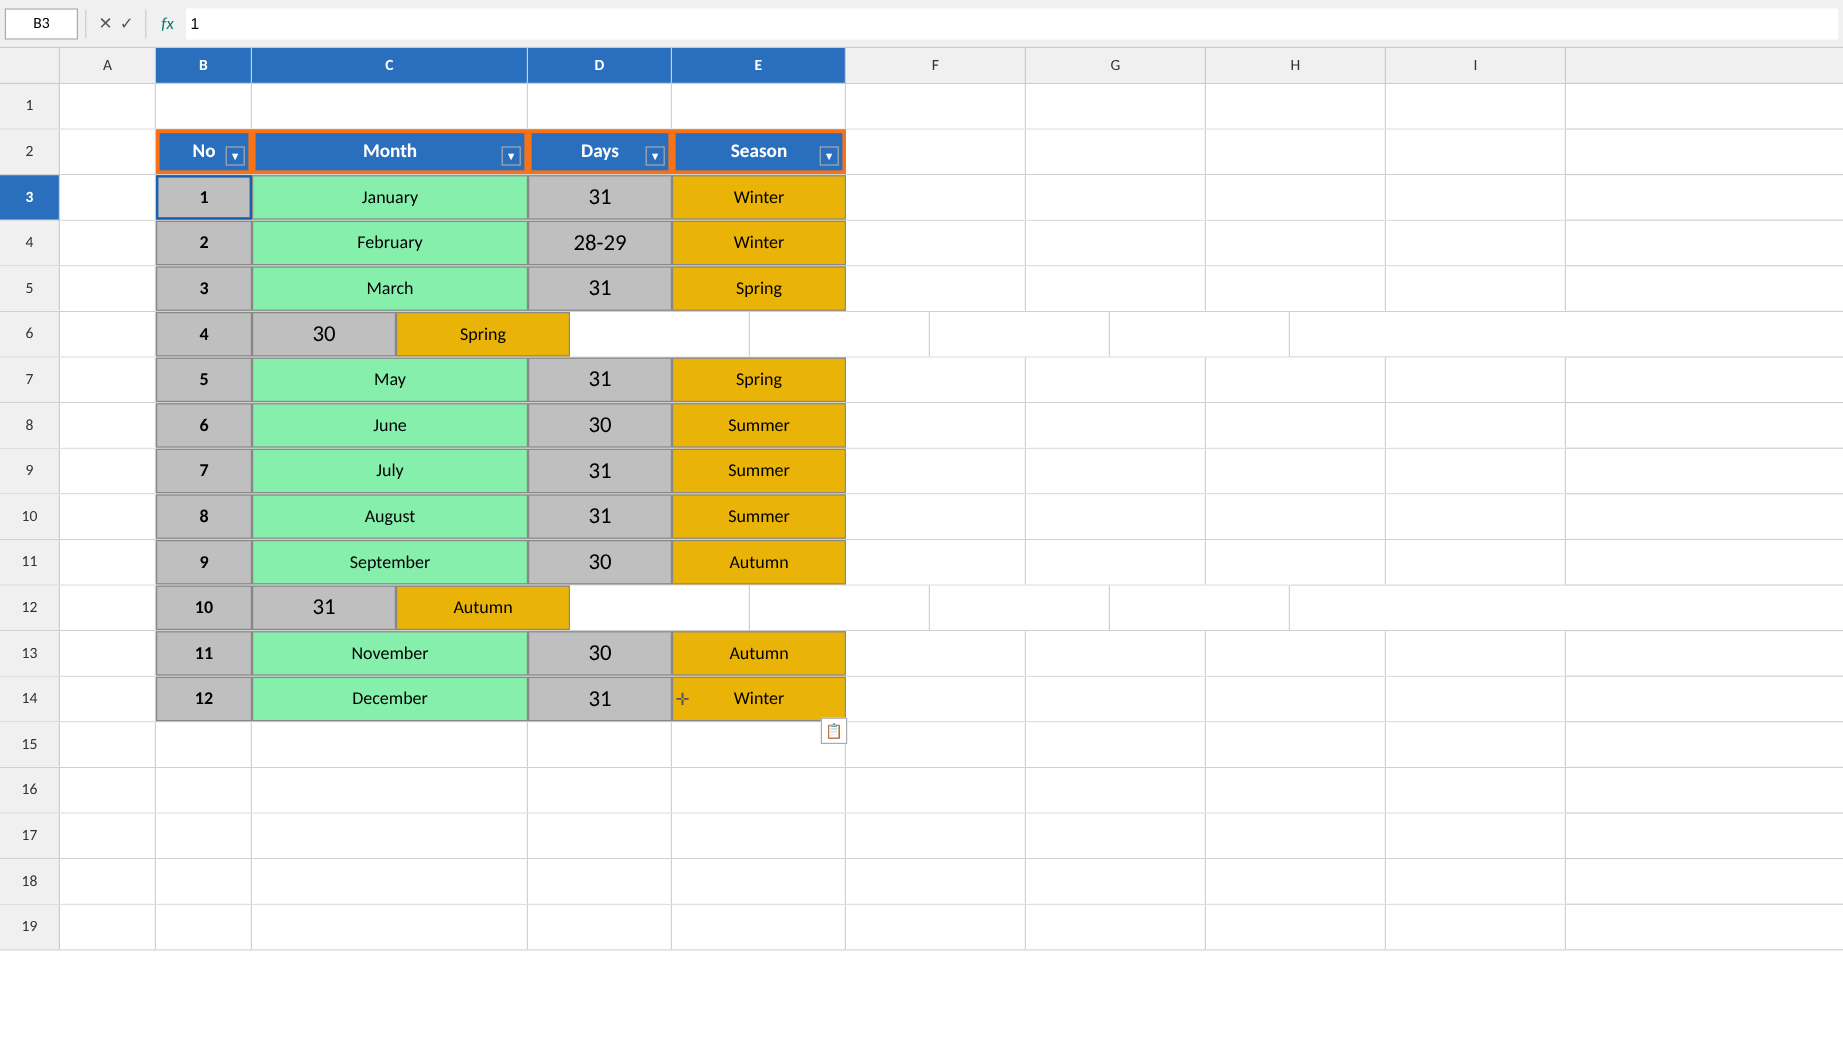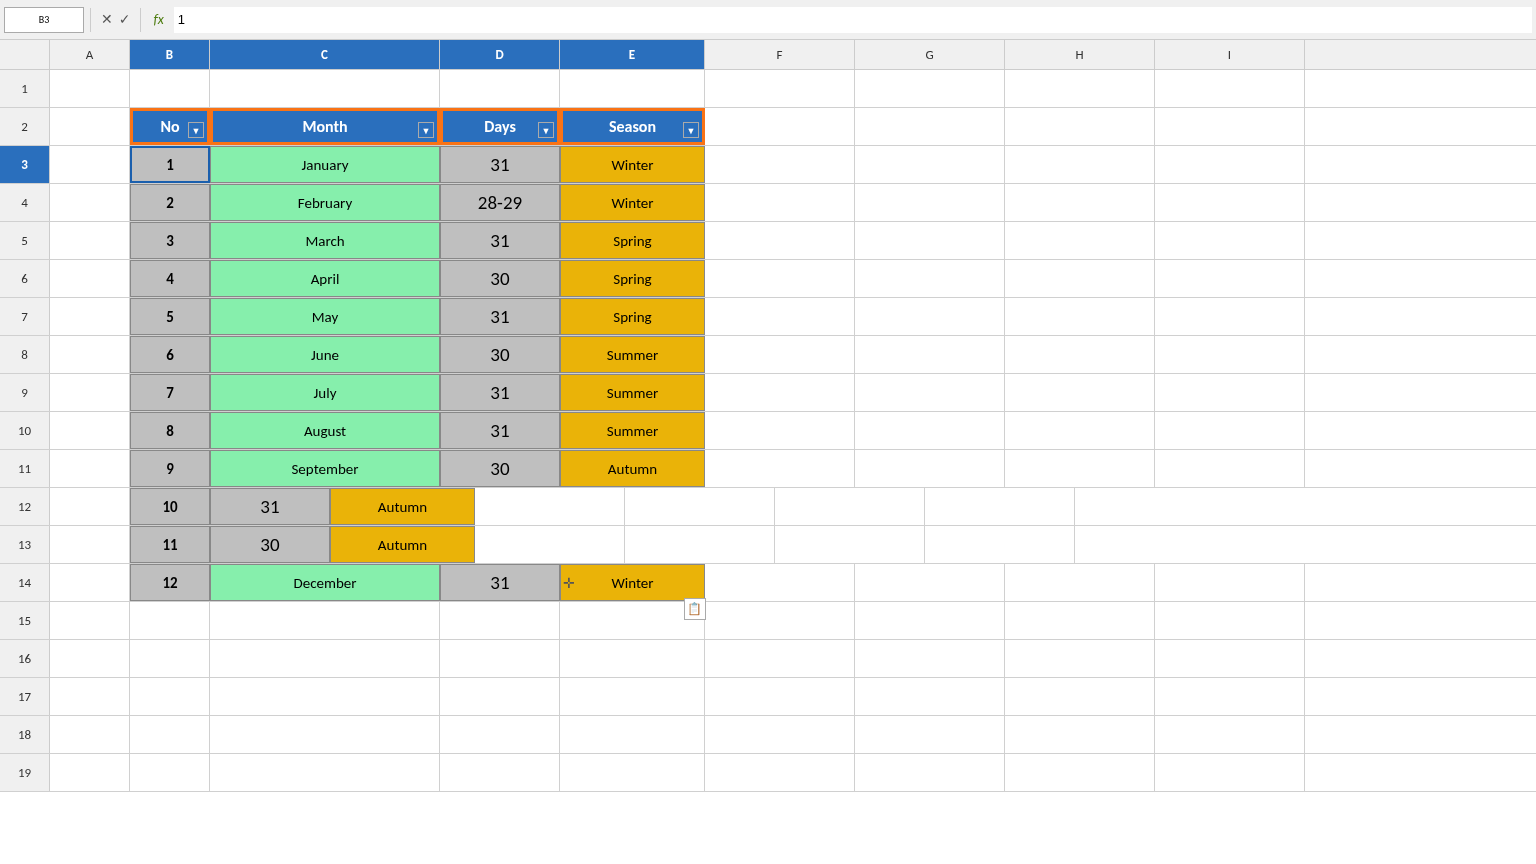--- a/index.html
+++ b/index.html
@@ -16,26 +16,26 @@
     .formula-bar {
       display: flex;
       align-items: center;
       height: 40px;
       background: #f0f0f0;
       border-bottom: 1px solid #ccc;
       padding: 0 4px;
       gap: 4px;
     }
     .cell-ref-box {
-      width: 80px;
+      width: 61px;
       height: 26px;
       border: 1px solid #aaa;
       background: #fff;
       text-align: center;
-      font-size: 10px;
+      font-size: 13px;
       display: flex;
       align-items: center;
       justify-content: center;
       padding: 0 4px;
     }
     .formula-bar-divider {
       width: 1px;
       height: 24px;
       background: #ccc;
       margin: 0 2px;
@@ -45,21 +45,21 @@
       align-items: center;
       gap: 6px;
       color: #555;
       font-size: 14px;
       padding: 0 4px;
     }
     .formula-bar-icons span {
       cursor: pointer;
     }
     .fx-label {
-      color: #4d7c0f;
+      color: #0f766e;
       font-style: italic;
       font-size: 14px;
       padding: 0 6px;
     }
     .formula-input {
       flex: 1;
       height: 26px;
       border: none;
       background: #fff;
       font-size: 13px;
@@ -394,23 +394,20 @@
       <div class="cell col-h empty"></div>
       <div class="cell col-i empty"></div>
     </div>
 
     <div class="sheet-row">
       <div class="row-num">6</div>
       <div class="cell col-a empty"></div>
       <div class="cell col-b data-no">
           <span>4</span>
         </div>
-      <div class="cell col-c data-month">
-          <span>April</span>
-        </div>
       <div class="cell col-d data-days">
           <span>30</span>
         </div>
       <div class="cell col-e data-season">
           <span>Spring</span>
         </div>
       <div class="cell col-f empty"></div>
       <div class="cell col-g empty"></div>
       <div class="cell col-h empty"></div>
       <div class="cell col-i empty"></div>
@@ -537,20 +534,23 @@
       <div class="cell col-g empty"></div>
       <div class="cell col-h empty"></div>
       <div class="cell col-i empty"></div>
     </div>
 
     <div class="sheet-row">
       <div class="row-num">13</div>
       <div class="cell col-a empty"></div>
       <div class="cell col-b data-no">
           <span>11</span>
+        </div>
+      <div class="cell col-c data-month">
+          <span>November</span>
         </div>
       <div class="cell col-d data-days">
           <span>30</span>
         </div>
       <div class="cell col-e data-season">
           <span>Autumn</span>
         </div>
       <div class="cell col-f empty"></div>
       <div class="cell col-g empty"></div>
       <div class="cell col-h empty"></div>

